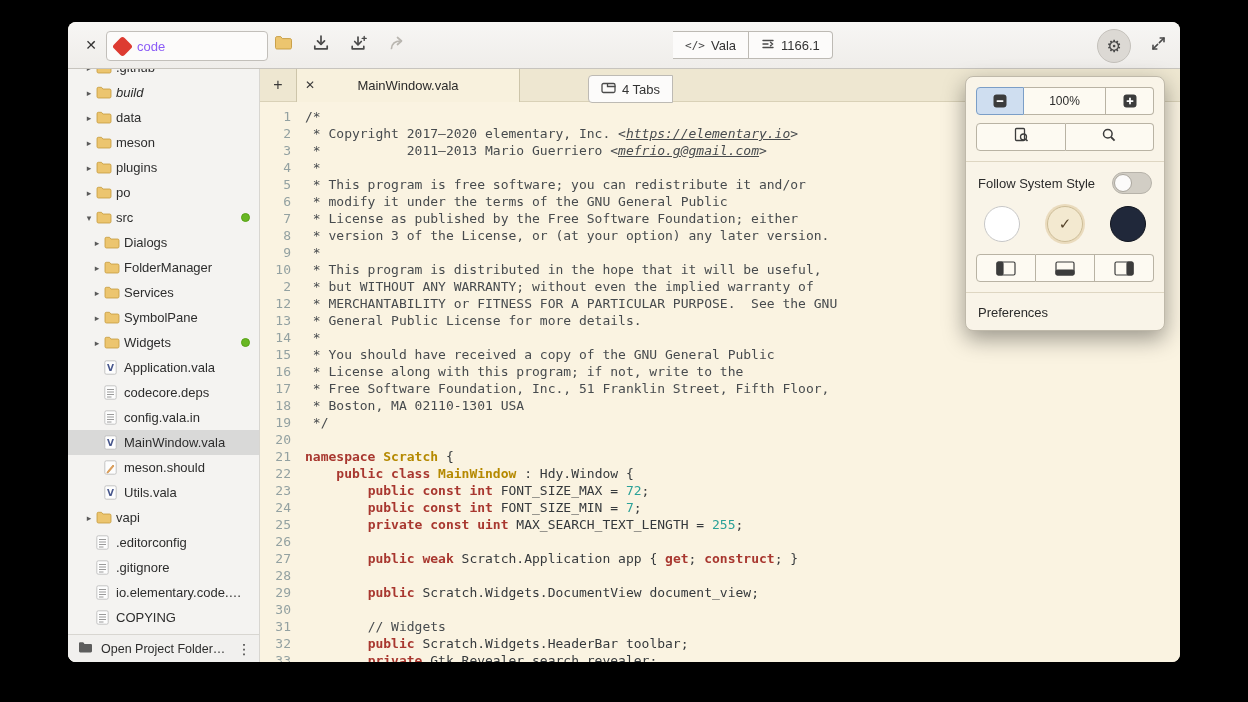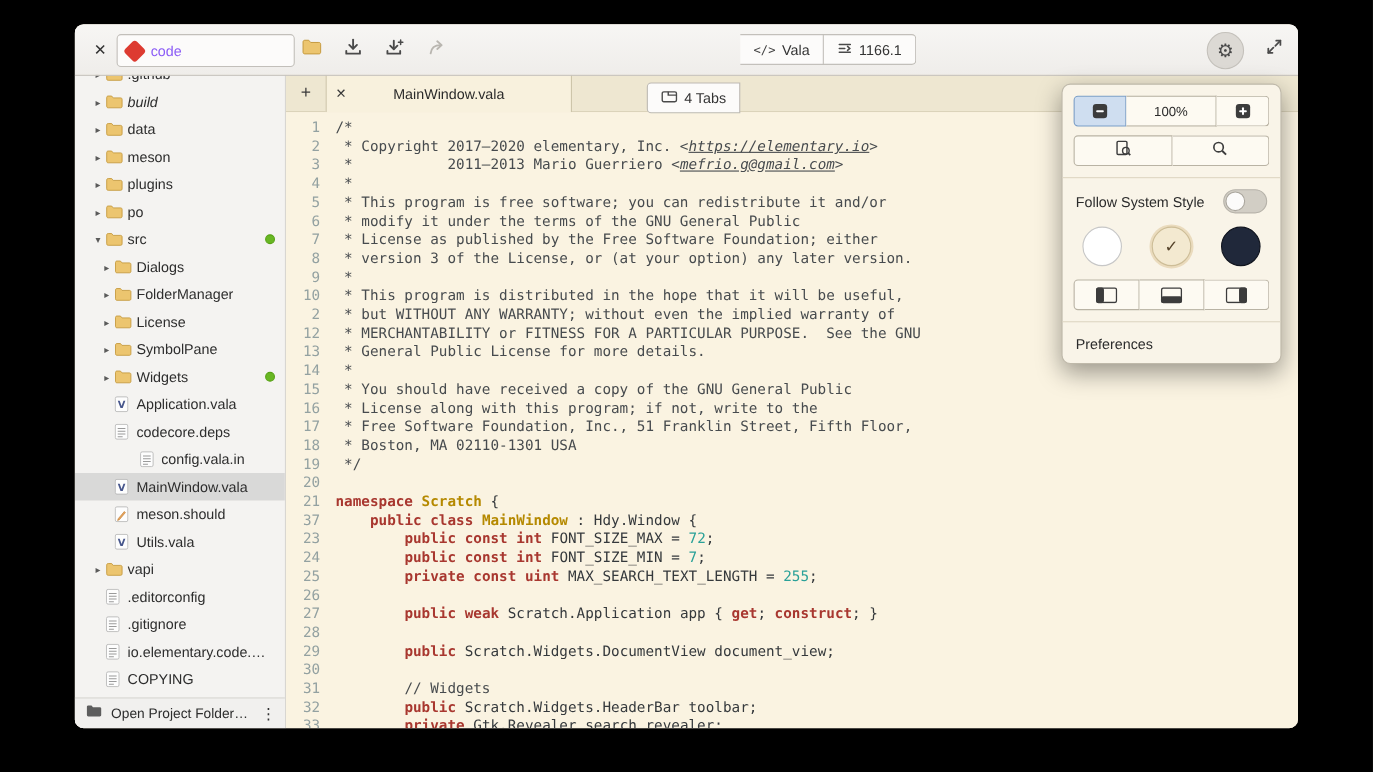--- a/index.html
+++ b/index.html
@@ -273,21 +273,21 @@
             </span>
             <span class="tree-label">FolderManager</span>
           </div>
           <div class="tree-row" style="padding-left: 22px;">
             <span class="tree-arrow">▸</span>
             <span class="tree-icon">
               <svg width="16" height="13" viewBox="0 0 16 13">
                 <path d="M1 2.7c0-.9.5-1.4 1.4-1.4h3.1l1.4 1.7h6.7c.9 0 1.4.5 1.4 1.4v6.2c0 .9-.5 1.4-1.4 1.4H2.4C1.5 12 1 11.5 1 10.6V2.7z" fill="#ecc56f" stroke="#c59a3e" stroke-width="0.8"></path>
               </svg>
             </span>
-            <span class="tree-label">License</span>
+            <span class="tree-label">Services</span>
           </div>
           <div class="tree-row" style="padding-left: 22px;">
             <span class="tree-arrow">▸</span>
             <span class="tree-icon">
               <svg width="16" height="13" viewBox="0 0 16 13">
                 <path d="M1 2.7c0-.9.5-1.4 1.4-1.4h3.1l1.4 1.7h6.7c.9 0 1.4.5 1.4 1.4v6.2c0 .9-.5 1.4-1.4 1.4H2.4C1.5 12 1 11.5 1 10.6V2.7z" fill="#ecc56f" stroke="#c59a3e" stroke-width="0.8"></path>
               </svg>
             </span>
             <span class="tree-label">SymbolPane</span>
           </div>
@@ -314,21 +314,21 @@
           <div class="tree-row" style="padding-left: 22px;">
             <span class="tree-arrow"></span>
             <span class="tree-icon">
               <svg width="13" height="15" viewBox="0 0 13 15">
                 <rect x="0.8" y="0.8" width="11.4" height="13.4" rx="1.5" fill="#fdfdfd" stroke="#b7b7b7" stroke-width="0.8"></rect>
                 <path d="M3 4.5h7M3 7h7M3 9.5h7M3 12h4.5" stroke="#9a9a9a" stroke-width="1"></path>
               </svg>
             </span>
             <span class="tree-label">codecore.deps</span>
           </div>
-          <div class="tree-row" style="padding-left: 22px; justify-content: center;">
+          <div class="tree-row" style="padding-left: 22px;">
             <span class="tree-arrow"></span>
             <span class="tree-icon">
               <svg width="13" height="15" viewBox="0 0 13 15">
                 <rect x="0.8" y="0.8" width="11.4" height="13.4" rx="1.5" fill="#fdfdfd" stroke="#b7b7b7" stroke-width="0.8"></rect>
                 <path d="M3 4.5h7M3 7h7M3 9.5h7M3 12h4.5" stroke="#9a9a9a" stroke-width="1"></path>
               </svg>
             </span>
             <span class="tree-label">config.vala.in</span>
           </div>
           <div class="tree-row selected" style="padding-left: 22px;">
@@ -447,21 +447,21 @@
           <div>12</div>
           <div>13</div>
           <div>14</div>
           <div>15</div>
           <div>16</div>
           <div>17</div>
           <div>18</div>
           <div>19</div>
           <div>20</div>
           <div>21</div>
-          <div>37</div>
+          <div>22</div>
           <div>23</div>
           <div>24</div>
           <div>25</div>
           <div>26</div>
           <div>27</div>
           <div>28</div>
           <div>29</div>
           <div>30</div>
           <div>31</div>
           <div>32</div>

